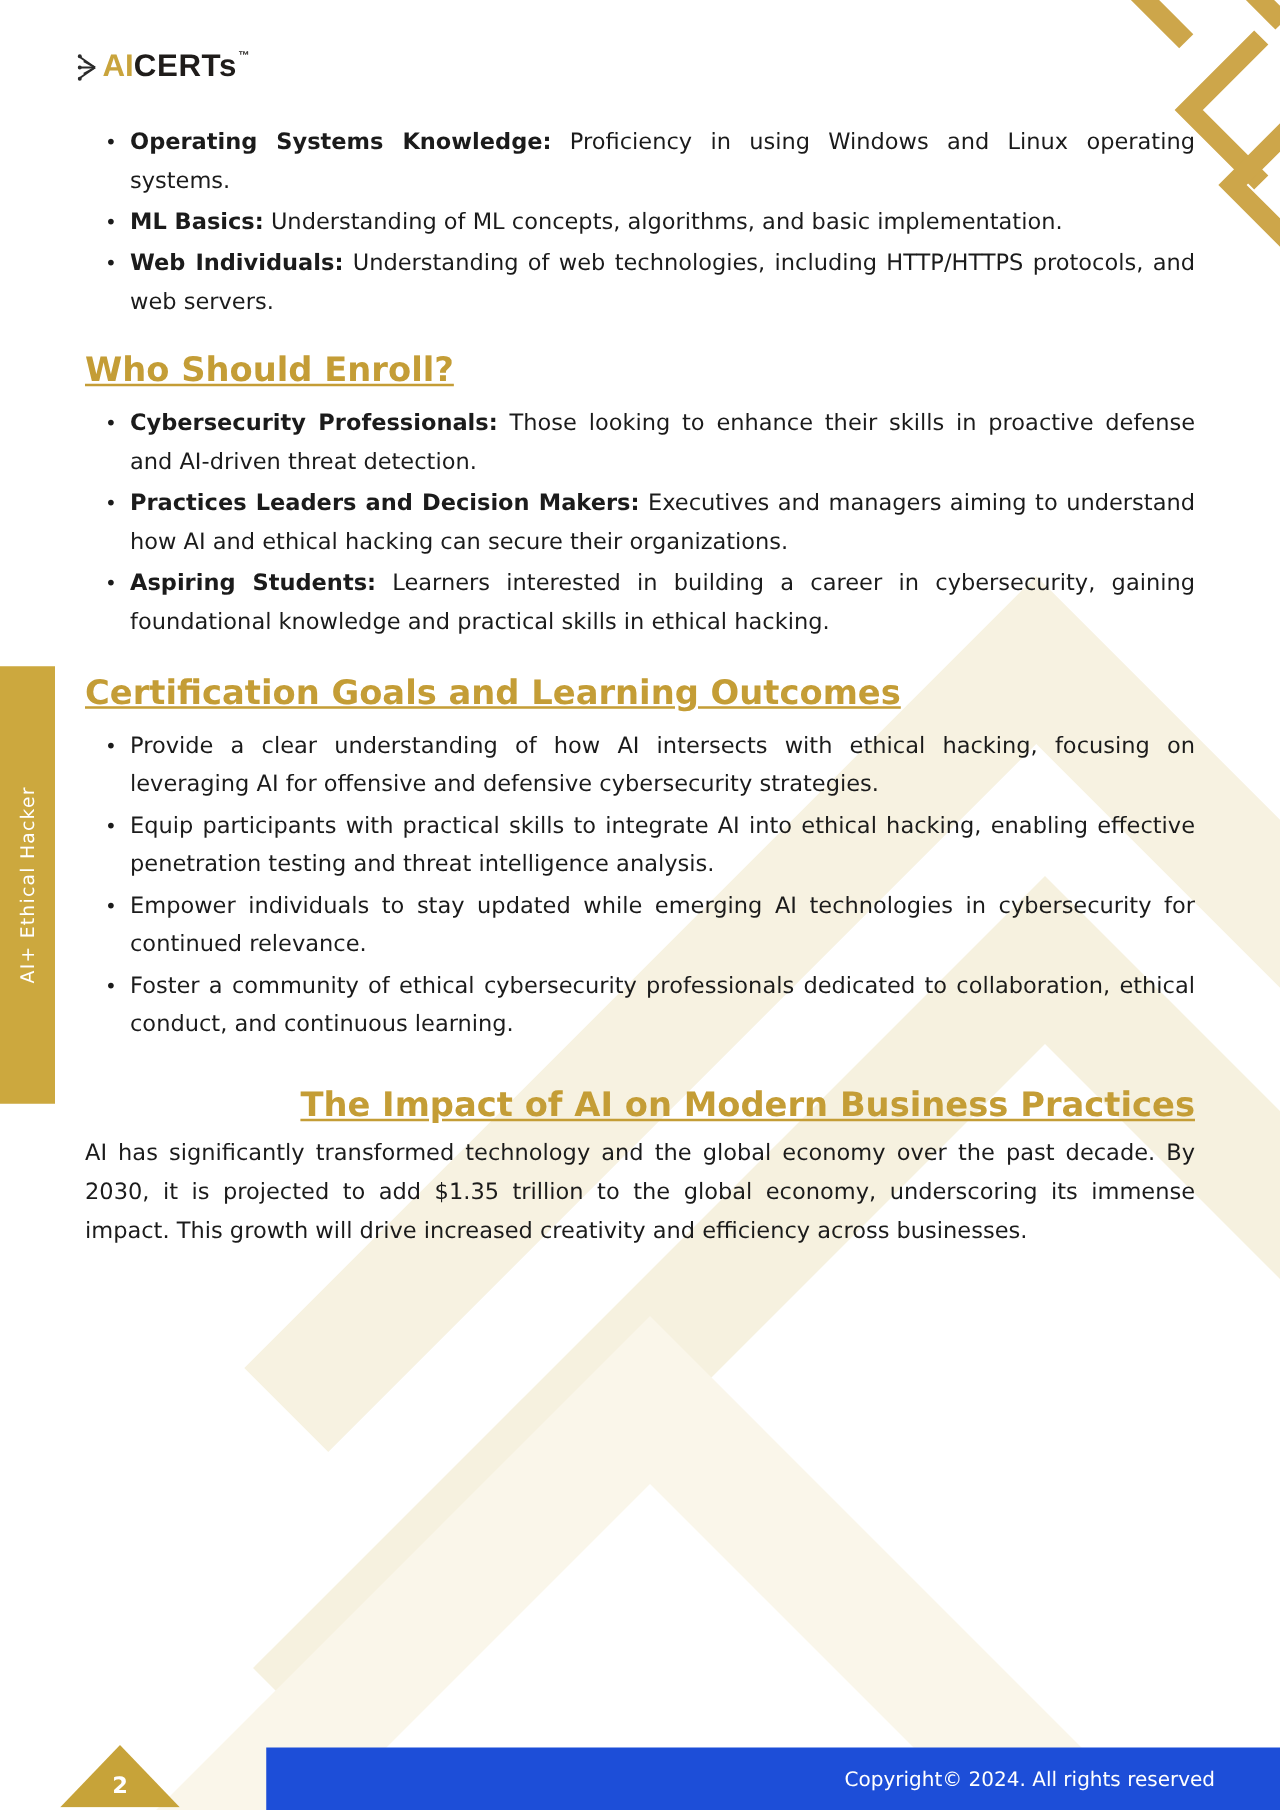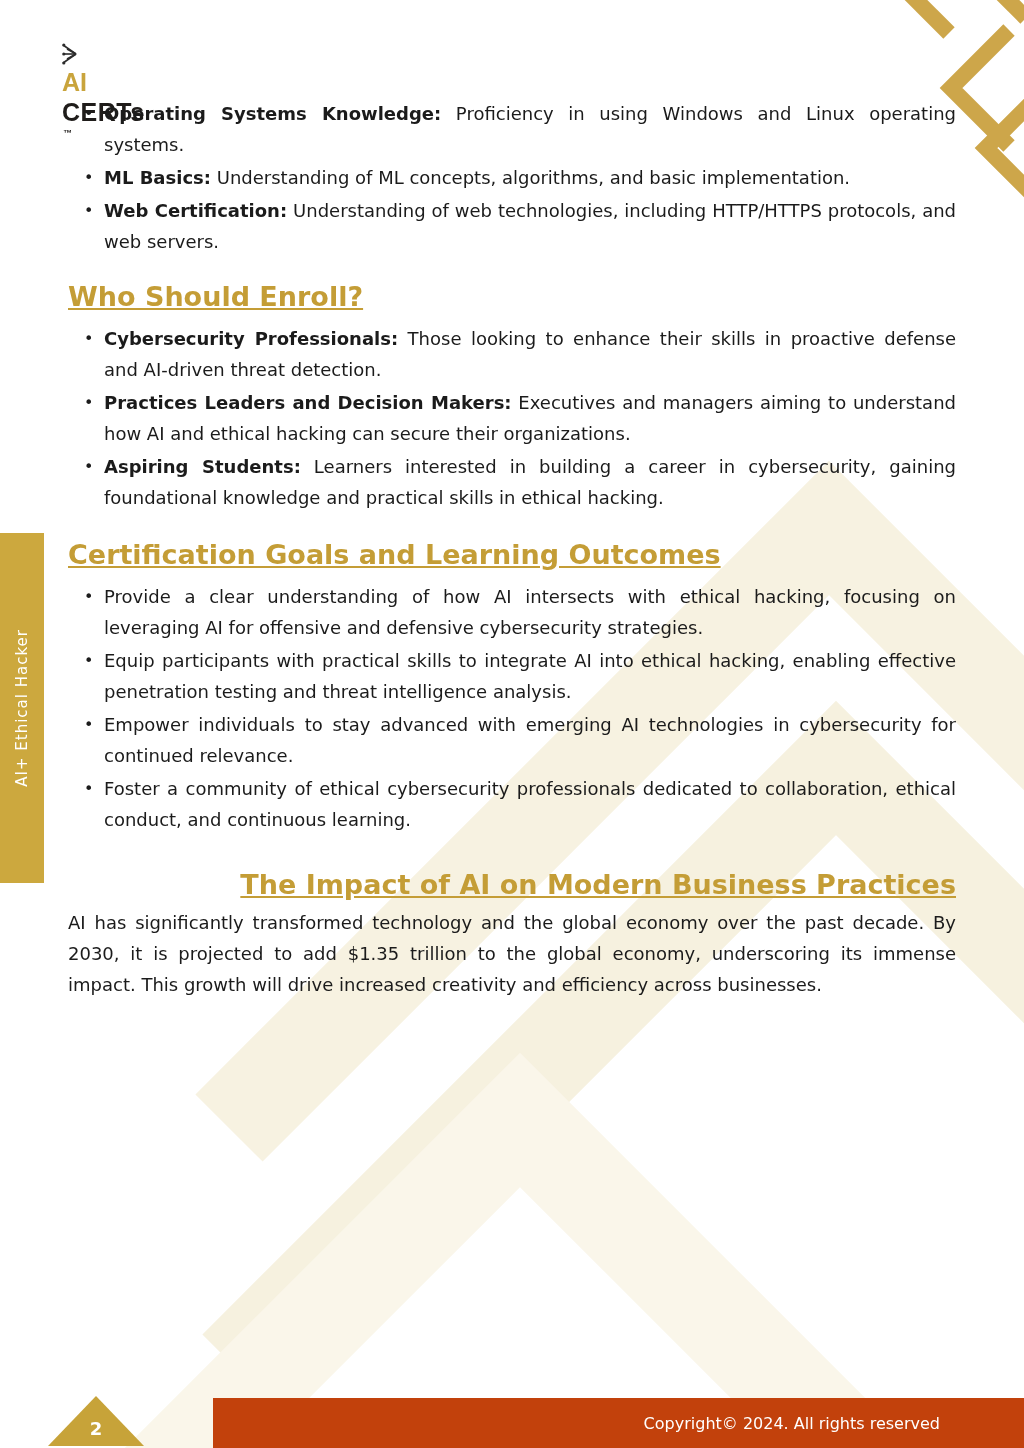--- a/index.html
+++ b/index.html
@@ -9,21 +9,21 @@
     background:#ffffff;
     font-family:"DejaVu Sans",sans-serif;
     color:#1b1b1b;
   }
   
   .watermark{position:absolute;left:0;top:0;width:1024px;height:1448px;z-index:0;}
   
   .corner-mark{position:absolute;top:0;right:0;width:150px;height:200px;z-index:1;}
   
   .logo{position:absolute;left:62px;top:38px;display:flex;align-items:flex-start;z-index:2;
-        font-family:"Liberation Sans",sans-serif;font-weight:bold;font-size:25px;line-height:30px;flex-direction:column;}
+        font-family:"Liberation Sans",sans-serif;font-weight:bold;font-size:25px;line-height:30px;}
   .logo .glyph{width:18px;height:26px;margin-right:2px;margin-top:3px;}
   .logo .ai{color:#C9A43C;}
   .logo .certs{color:#1f1c1a;letter-spacing:0.5px;}
   .logo .tm{font-size:9px;vertical-align:top;color:#1f1c1a;margin-left:1px;line-height:12px;}
   
   .content{position:absolute;left:68px;top:96px;width:888px;z-index:2;}
   ul.blist{list-style:none;margin:0;padding:0;}
   ul.blist li{
     position:relative;padding-left:36px;margin:2px 0;
     font-size:18px;line-height:31px;text-align:justify;
@@ -49,23 +49,23 @@
     background:#CCA83E;z-index:2;
     display:flex;align-items:center;justify-content:center;
   }
   .side-tab span{
     writing-mode:vertical-rl;transform:rotate(180deg);
     color:#ffffff;font-size:15px;letter-spacing:1px;white-space:nowrap;
   }
   
   .footer-bar{
     position:absolute;left:213px;right:0;bottom:0;height:50px;
-    background:#c2410c;z-index:2;
+    background:#1d4ed8;z-index:2;
     display:flex;align-items:center;justify-content:flex-end;
-    padding-right:84px;box-sizing:border-box;
+    padding-right:52px;box-sizing:border-box;
   }
   .footer-bar span{color:#ffffff;font-size:16px;}
   .page-tri{
     position:absolute;left:48px;bottom:2px;width:96px;height:50px;
     background:#C7A339;z-index:3;
     clip-path:polygon(50% 0,100% 100%,0 100%);
     display:flex;align-items:flex-end;justify-content:center;
   }
   .page-tri span{color:#ffffff;font-weight:bold;font-size:18px;line-height:34px;}
 </style>
@@ -101,35 +101,35 @@
   <span class="ai">AI</span>
     <span class="certs">CERTs</span>
     <span class="tm">™</span>
 </div>
 
 <div class="content">
 
   <ul class="blist">
     <li><span class="lead">Operating Systems Knowledge:</span> <span>Proficiency in using Windows and Linux operating systems.</span></li>
     <li><span class="lead">ML Basics:</span> <span>Understanding of ML concepts, algorithms, and basic implementation.</span></li>
-    <li><span class="lead">Web Certification:</span> <span>Understanding of web technologies, including HTTP/HTTPS protocols, and web servers.</span></li>
+    <li><span class="lead">Web Individuals:</span> <span>Understanding of web technologies, including HTTP/HTTPS protocols, and web servers.</span></li>
   </ul>
 
   <h2 class="gold h-enroll">Who Should Enroll?</h2>
   <ul class="blist">
     <li><span class="lead">Cybersecurity Professionals:</span> <span>Those looking to enhance their skills in proactive defense and AI-driven threat detection.</span></li>
     <li><span class="lead">Practices Leaders and Decision Makers:</span> <span>Executives and managers aiming to understand how AI and ethical hacking can secure their organizations.</span></li>
     <li><span class="lead">Aspiring Students:</span> <span>Learners interested in building a career in cybersecurity, gaining foundational knowledge and practical skills in ethical hacking.</span></li>
   </ul>
 
   <h2 class="gold h-goals">Certification Goals and Learning Outcomes</h2>
   <ul class="blist">
     <li><span>Provide a clear understanding of how AI intersects with ethical hacking, focusing on leveraging AI for offensive and defensive cybersecurity strategies.</span></li>
     <li><span>Equip participants with practical skills to integrate AI into ethical hacking, enabling effective penetration testing and threat intelligence analysis.</span></li>
-    <li><span>Empower individuals to stay advanced with emerging AI technologies in cybersecurity for continued relevance.</span></li>
+    <li><span>Empower individuals to stay updated while emerging AI technologies in cybersecurity for continued relevance.</span></li>
     <li><span>Foster a community  of ethical cybersecurity professionals dedicated to collaboration, ethical conduct, and continuous learning.</span></li>
   </ul>
 
   <h2 class="gold h-impact">The Impact of AI on Modern Business Practices</h2>
   <p class="body-par">AI has significantly transformed technology and the global economy over the past decade. By 2030, it is projected to add $1.35 trillion to the global economy, underscoring its immense impact. This growth will drive increased creativity and efficiency across businesses.</p>
 
 </div>
 
 <div class="side-tab">
   <span>AI+ Ethical Hacker</span>

